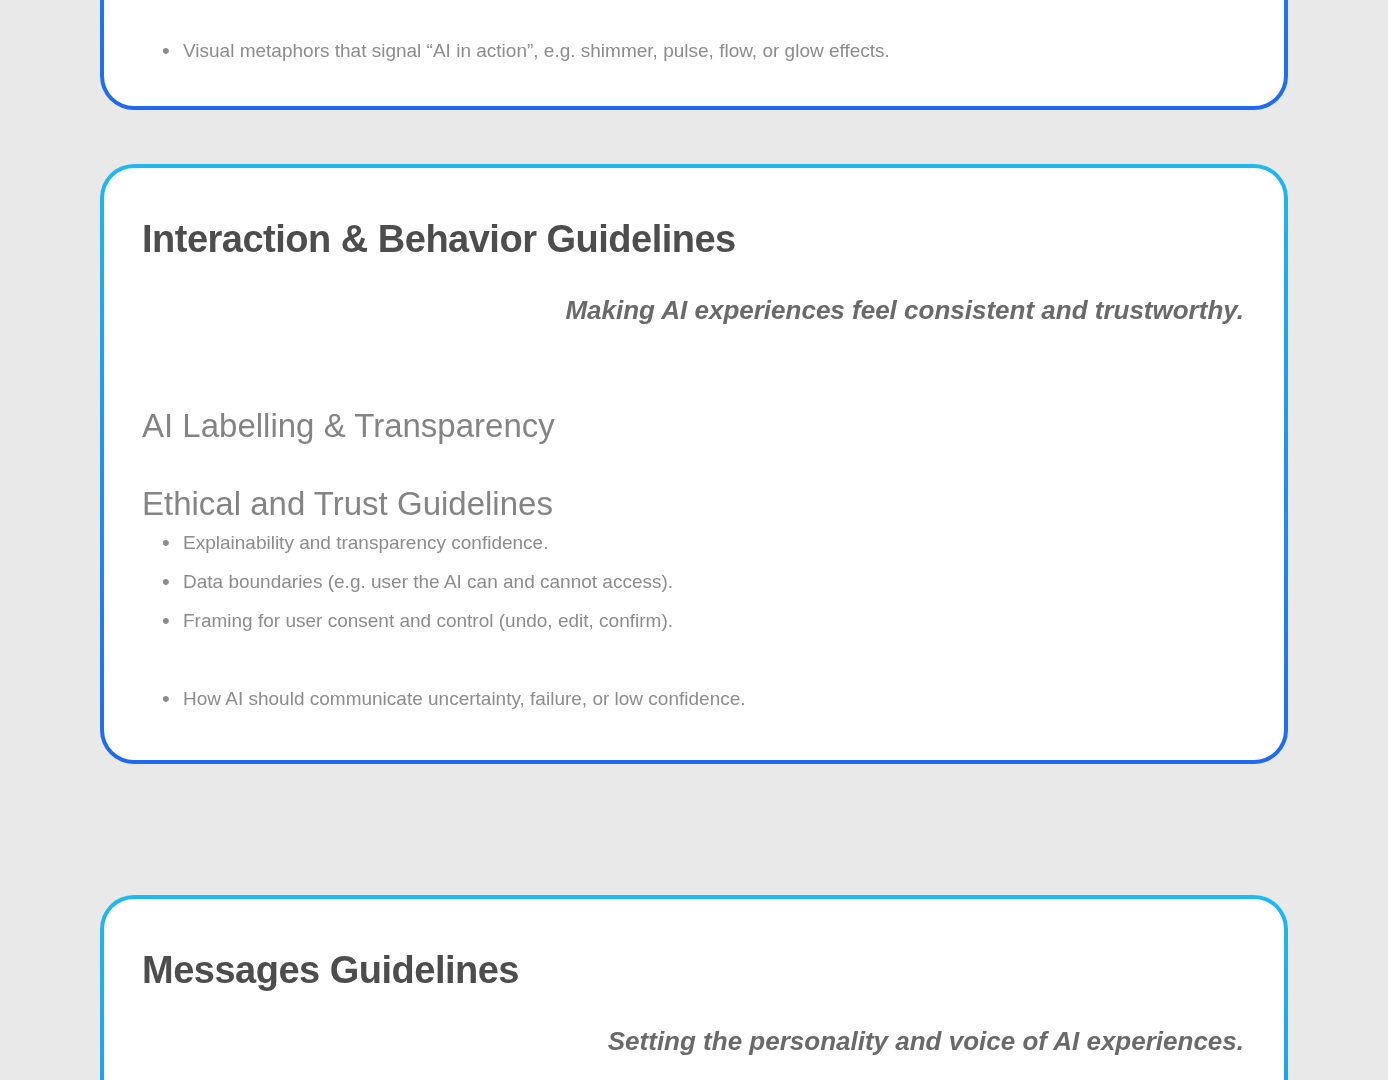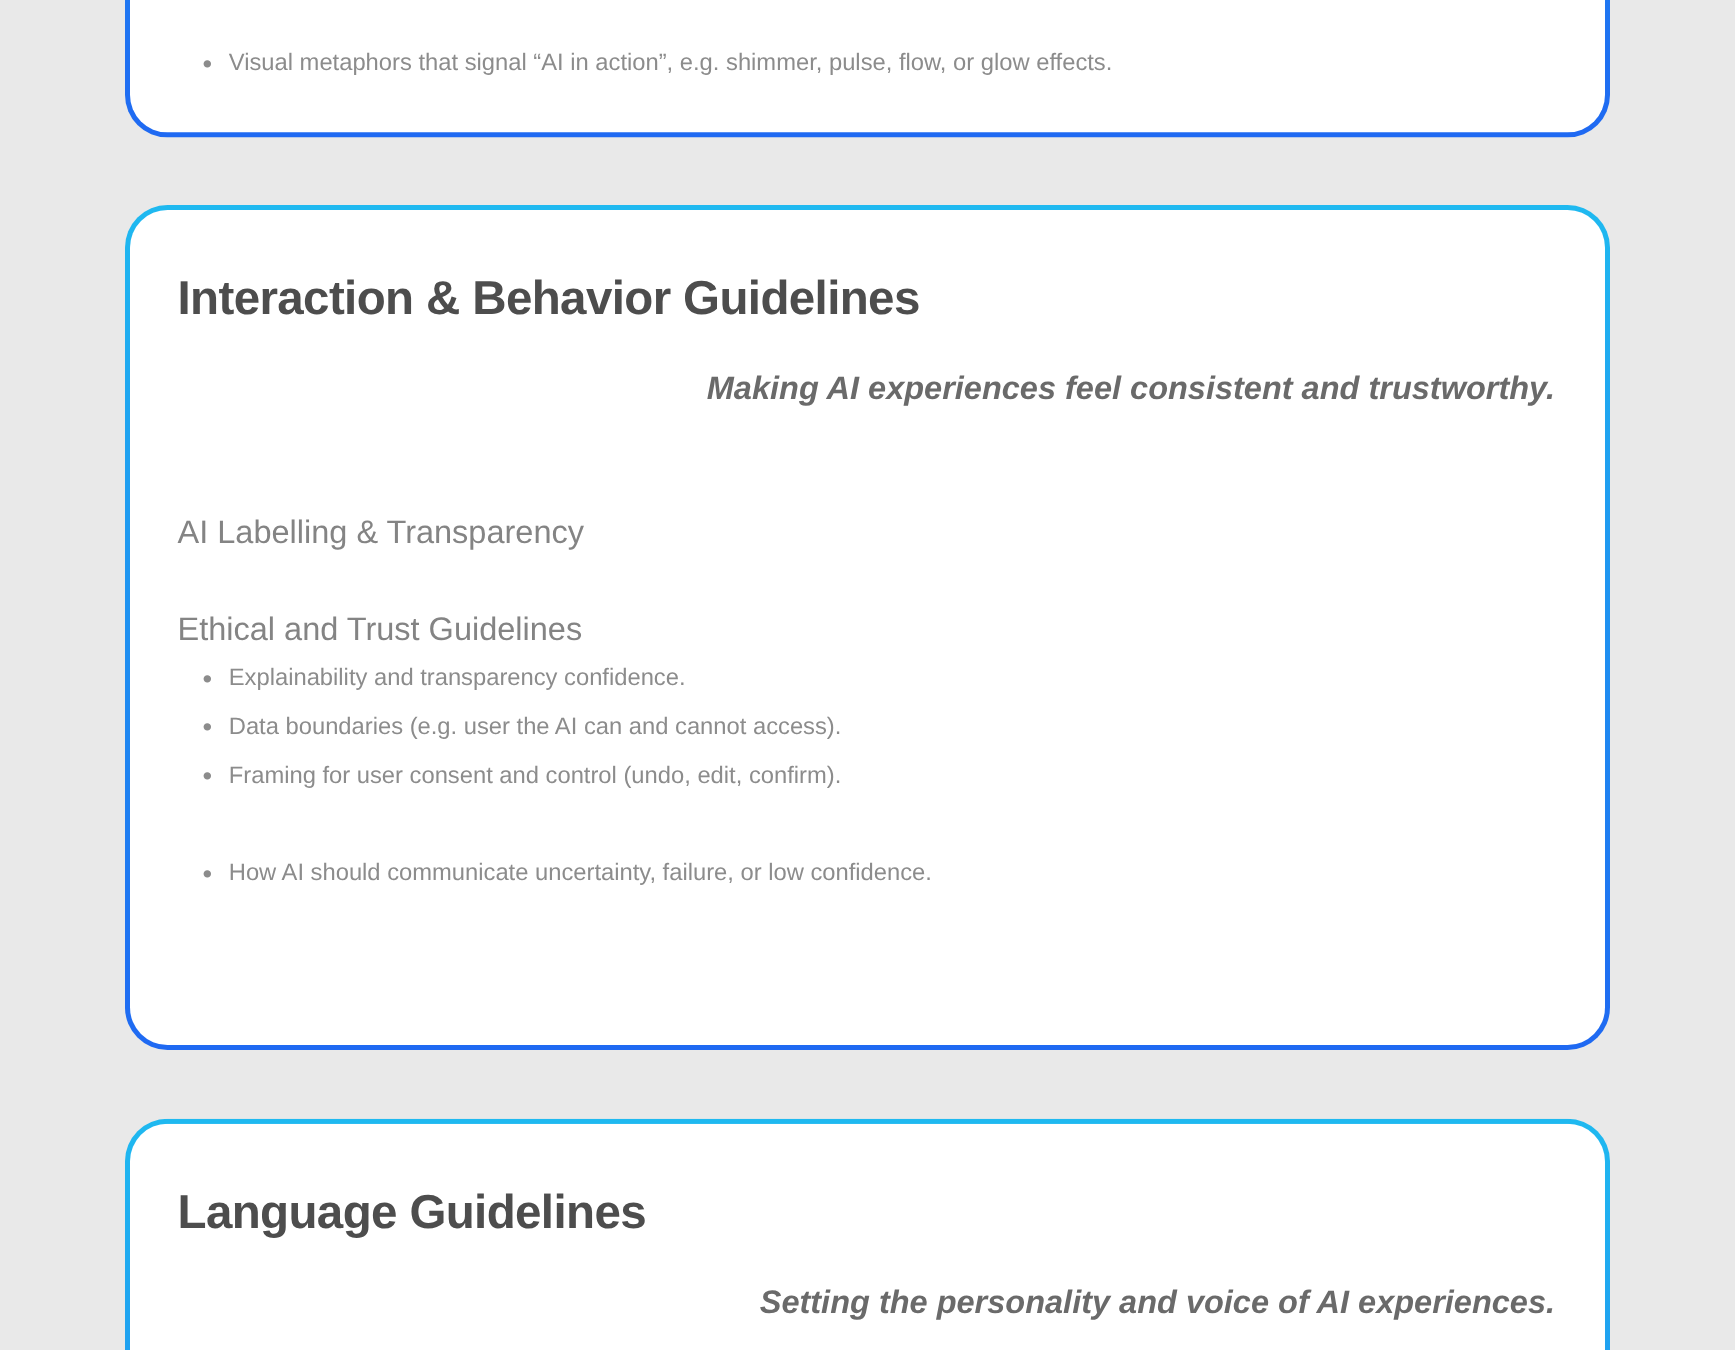--- a/index.html
+++ b/index.html
@@ -28,21 +28,21 @@
   .card-1 {
     top: -521px;
     height: 631px;
     display: flex;
     flex-direction: column;
     justify-content: flex-end;
     padding: 0 40px 36px 38px;
   }
   .card-2 {
     top: 164px;
-    height: 676px;
+    height: 600px;
     padding: 46px 40px 0 38px;
   }
   .card-3 {
     top: 895px;
     height: 620px;
     padding: 46px 40px 0 38px;
   }
   .card-title {
     font-size: 38px;
     line-height: 51px;
@@ -55,21 +55,21 @@
     font-size: 26px;
     line-height: 35px;
     font-style: italic;
     font-weight: bold;
     color: #6a6a6a;
     text-align: right;
   }
   .sections { margin-top: 78px; }
   .section { margin-bottom: 39px; }
   .section-heading {
-    font-size: 26px;
+    font-size: 33px;
     line-height: 39px;
     font-weight: normal;
     color: #848484;
   }
   ul.bullets { list-style: none; }
   ul.bullets li {
     position: relative;
     padding-left: 41px;
     font-size: 19px;
     line-height: 39px;
@@ -118,17 +118,17 @@
       <div class="section">
         <ul class="bullets">
           <li>How AI should communicate uncertainty, failure, or low confidence.</li>
         </ul>
       </div>
 
     </div>
   </section>
 
   <section class="card card-3">
-    <h1 class="card-title">Language Guidelines</h1>
+    <h1 class="card-title">Messages Guidelines</h1>
     <p class="card-subtitle">Setting the personality and voice of AI experiences.</p>
   </section>
 
 </main>
 
 </body></html>

